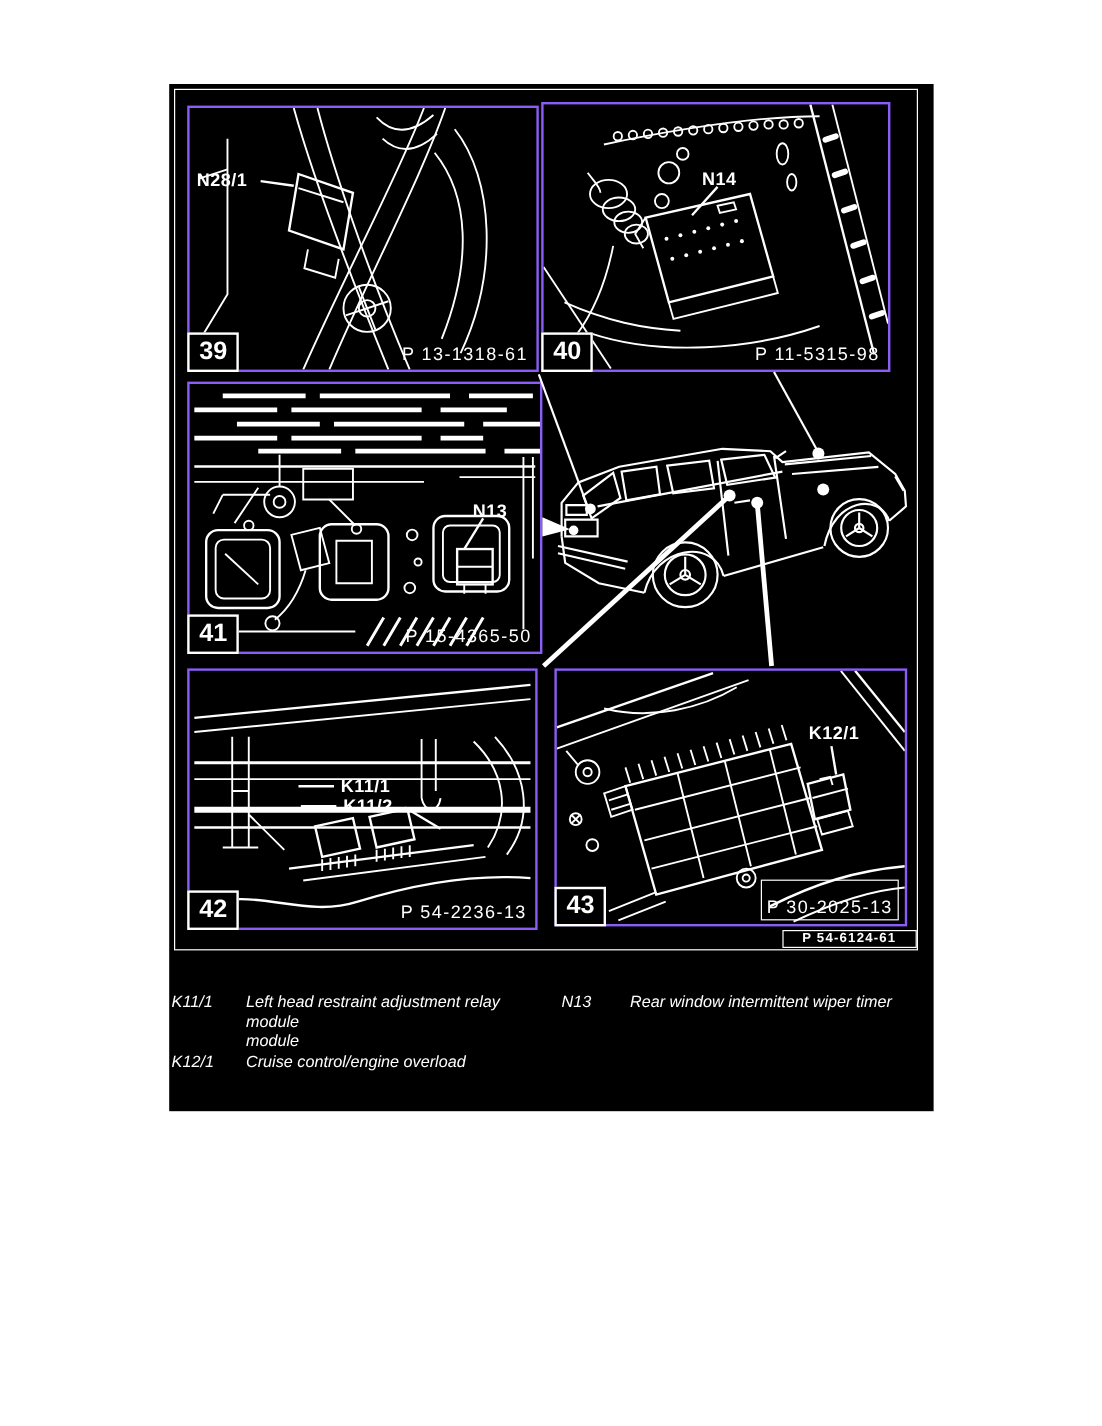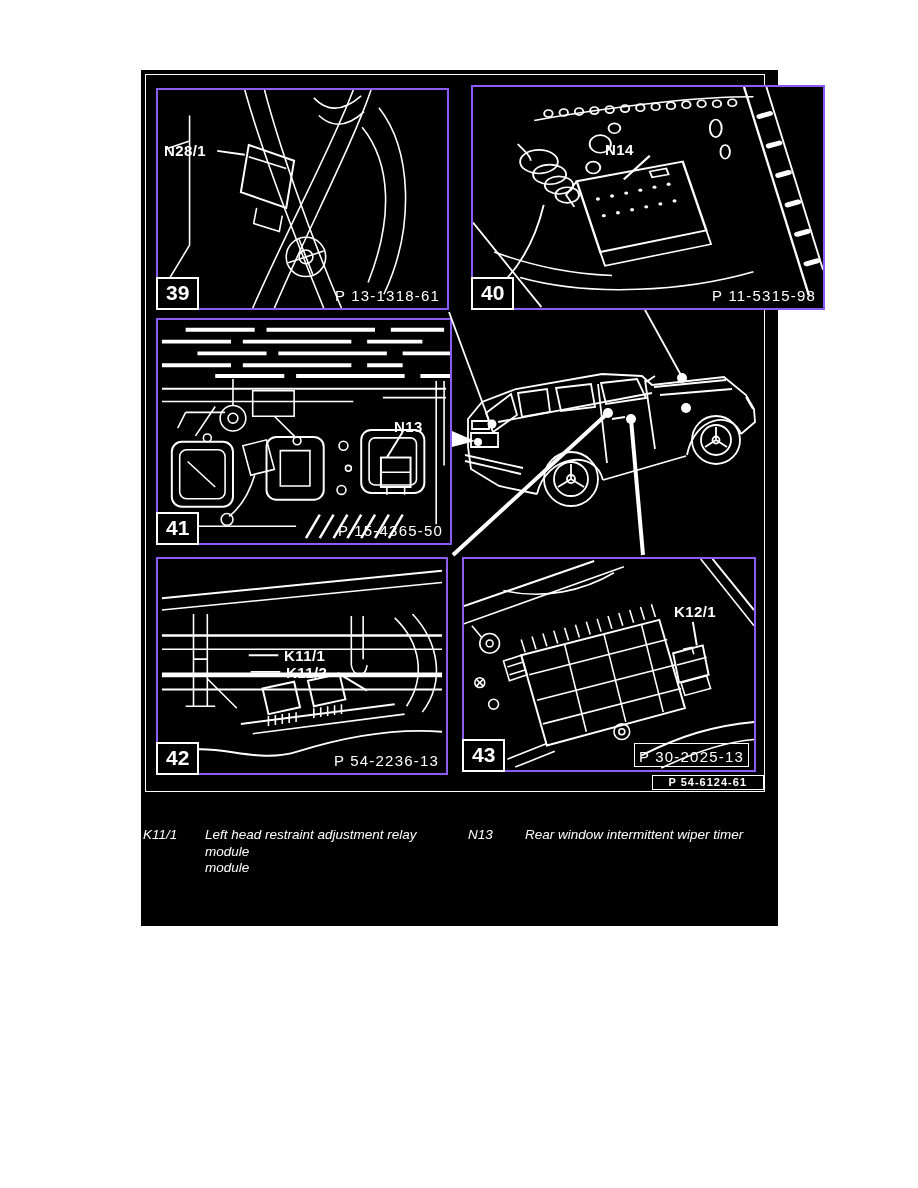--- a/index.html
+++ b/index.html
@@ -20,21 +20,21 @@
   .panel svg.art { position: absolute; left:0; top:0; width: 100%; height: 100%; }
   .numbox {
     position: absolute; left: -2px; bottom: -2px; background: #000;
     border: 2px solid #fff; font-weight: bold; font-size: 21px;
     line-height: 1.15; padding: 2px 8px 3px;
   }
   .ref {
     position: absolute; right: 7px; bottom: 4px; font-size: 15px;
     letter-spacing: 1.2px; white-space: nowrap; color:#fff;text-align:right;
   }
-  .ref.boxed { border: 1px solid #fff; padding: 4px 4px 1px; right: 5px; bottom: 3px; }
+  .ref.boxed { border: 1px solid #fff; padding: 14px 4px 1px; right: 5px; bottom: 3px; }
   .clabel {
     position: absolute; font-weight: bold; font-size: 15px;
     letter-spacing: 0.4px; white-space: nowrap; color:#fff;
   }
   .overlay { position: absolute; left: 299px; top: 235px; width: 331px; height: 262px; }
   .figref {
     position: absolute; right: 14px; top: 705px; border: 1.5px solid #fff;
     font-size: 11px; font-weight: bold; letter-spacing: 1px; padding: 0 16px 1px;
     background:#000;
   }
@@ -72,21 +72,21 @@
           <path d="M158 8 C173 24 190 20 206 6"></path>
           <path d="M163 26 C178 40 194 36 209 22"></path>
           <path d="M60 62 L88 66" stroke-width="2"></path>
         </g>
       </svg>
       <span class="clabel" style="left:6px;top:52px">N28/1</span>
       <div class="numbox">39</div>
       <span class="ref">P 13-1318-61</span>
     </section>
 
-    <section class="panel" style="left:330px;top:15px;width:354px;height:225px">
+    <section class="panel" style="left:310px;top:15px;width:291px;height:225px">
       <svg class="art" viewBox="0 0 297 225" preserveAspectRatio="none">
         <g stroke="#fff" fill="none" stroke-width="1.6">
           <circle cx="64" cy="27" r="3.6"></circle>
             <circle cx="77" cy="26" r="3.6"></circle>
             <circle cx="90" cy="25" r="3.6"></circle>
           <circle cx="103" cy="24" r="3.6"></circle>
             <circle cx="116" cy="23" r="3.6"></circle>
             <circle cx="129" cy="22" r="3.6"></circle>
           <circle cx="142" cy="21" r="3.6"></circle>
             <circle cx="155" cy="20" r="3.6"></circle>
@@ -287,20 +287,23 @@
     <div class="legend legend-col1">
       <div class="lrow">
         <span class="lkey">K11/1</span><span>Left head restraint adjustment relay</span>
       </div>
       <div class="lrow">
         <span class="lkey"></span><span>module</span>
       </div>
       <div class="lrow">
         <span class="lkey"></span><span>module</span>
       </div>
+      <div class="lrow">
+        <span class="lkey">K12/1</span><span>Cruise control/engine overload</span>
+      </div>
     </div>
     <div class="legend legend-col2">
       <div class="lrow">
         <span class="lkey2">N13</span><span>Rear window intermittent wiper timer</span>
       </div>
     </div>
   </div>
 </div>
 
 </body></html>

